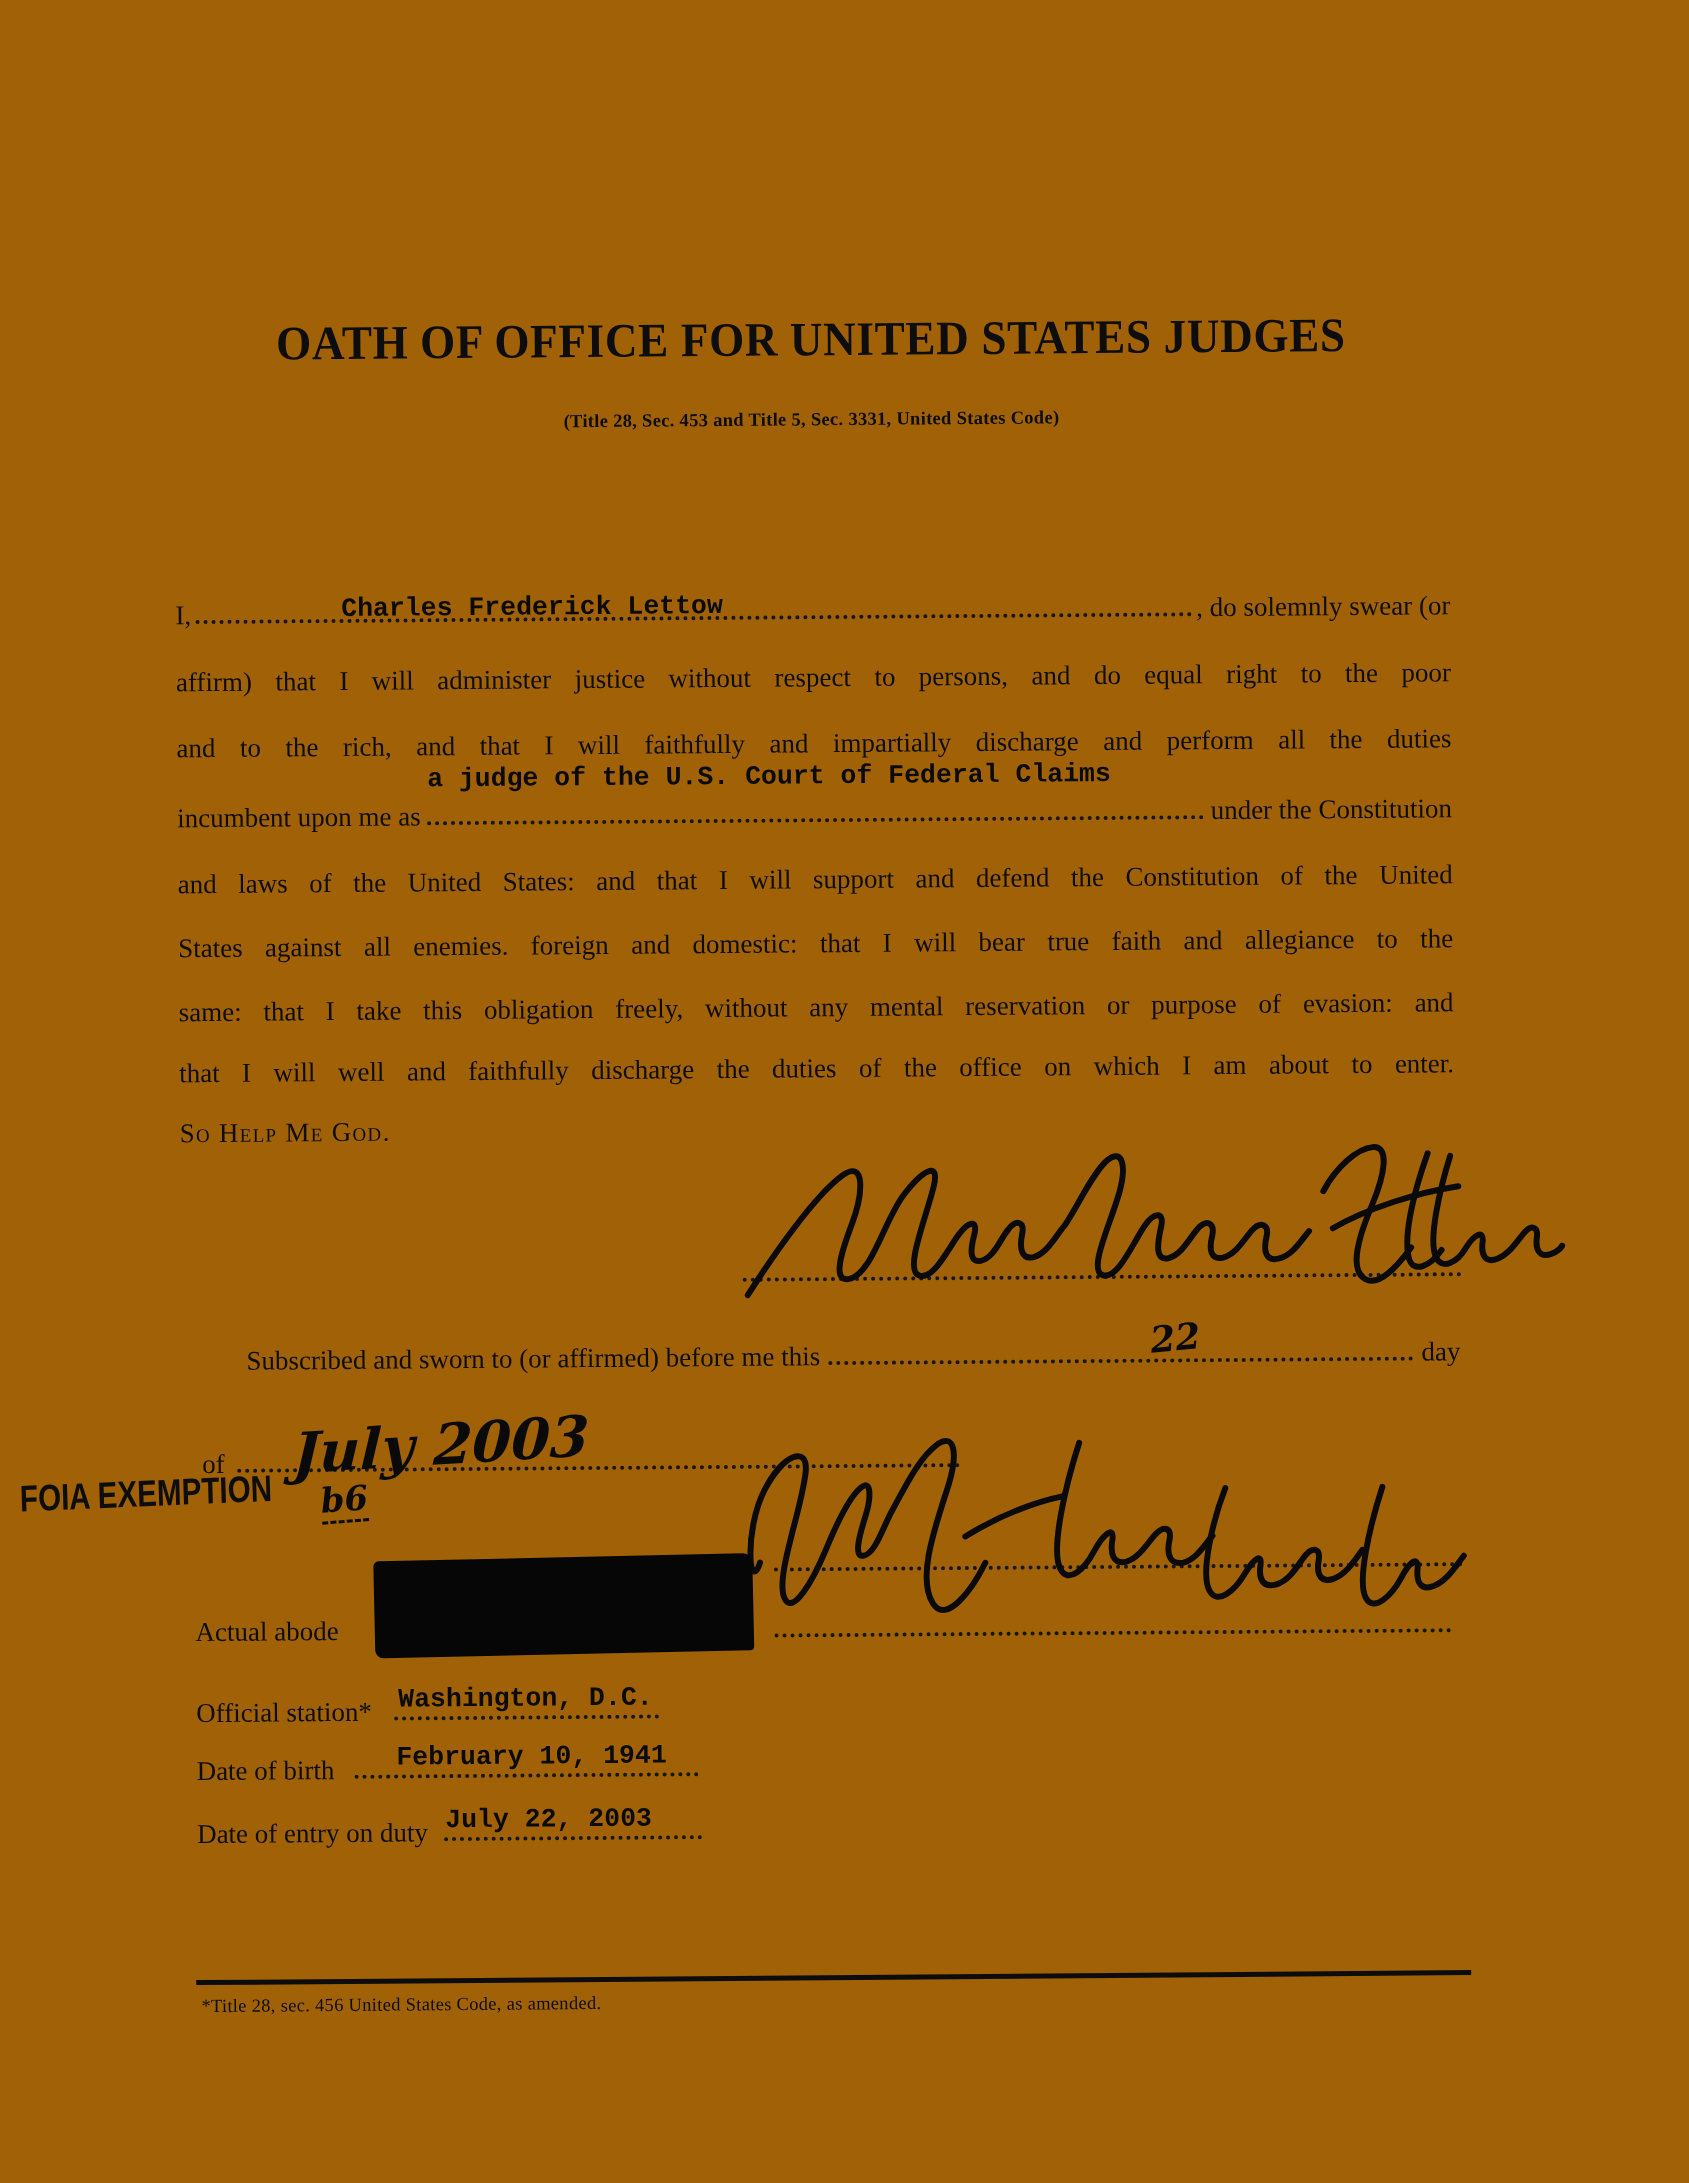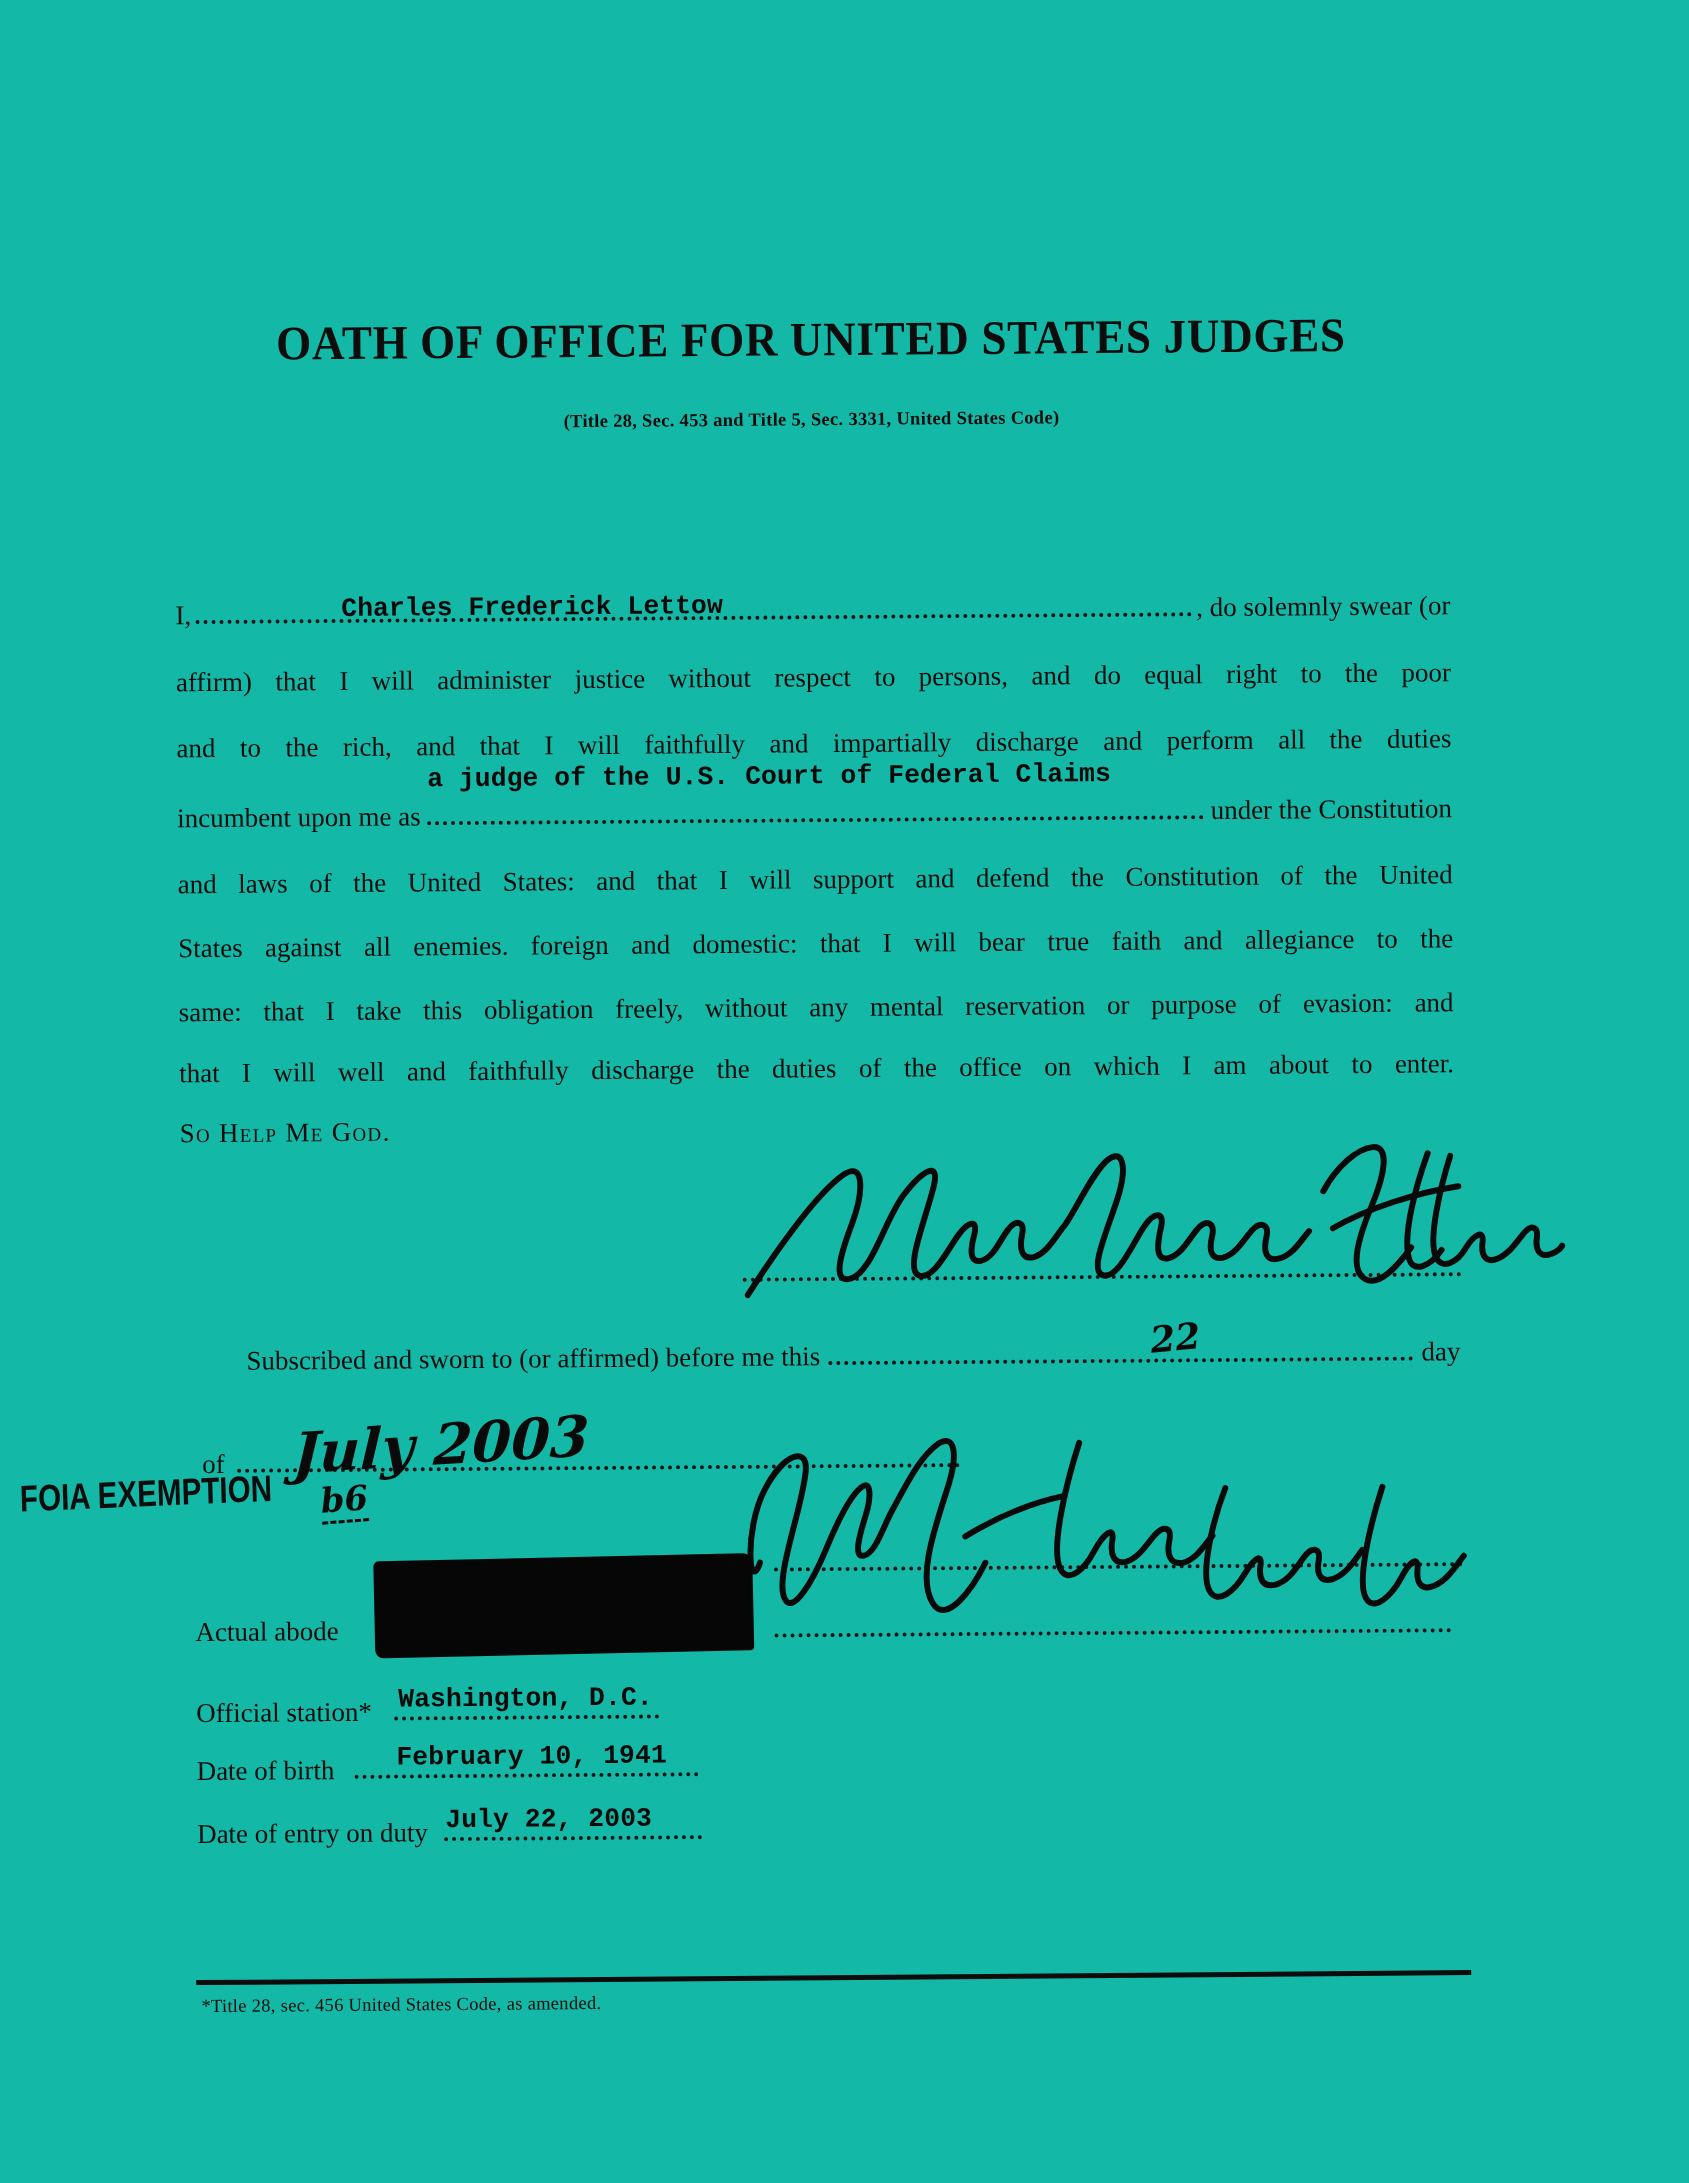--- a/index.html
+++ b/index.html
@@ -1,17 +1,17 @@
 <!DOCTYPE html>
 <html style="font-size:10.6px"><head>
 <meta charset="utf-8">
 <style>
   html,body{margin:0;padding:0;background:#e8e8e8;}
   .page{
-    position:relative;width:1689px;height:2183px;background:#14b8a6;
+    position:relative;width:1689px;height:2183px;background:#a16207;
     overflow:hidden;font-family:"Liberation Serif",serif;color:#0d0d0d;
   }
   .scan{position:absolute;left:0;top:0;width:1689px;height:2183px;
     transform:rotate(-0.45deg);transform-origin:845px 1060px;}
   .abs{position:absolute;}
   .center{text-align:center;}
   .title{font-size:48px;font-weight:700;letter-spacing:0.7px;white-space:nowrap;
     transform:scaleX(0.94);transform-origin:center;}
   .subtitle{font-size:18.5px;font-weight:700;letter-spacing:0.3px;}
   .line{font-size:27px;line-height:1.15;width:1275px;}

